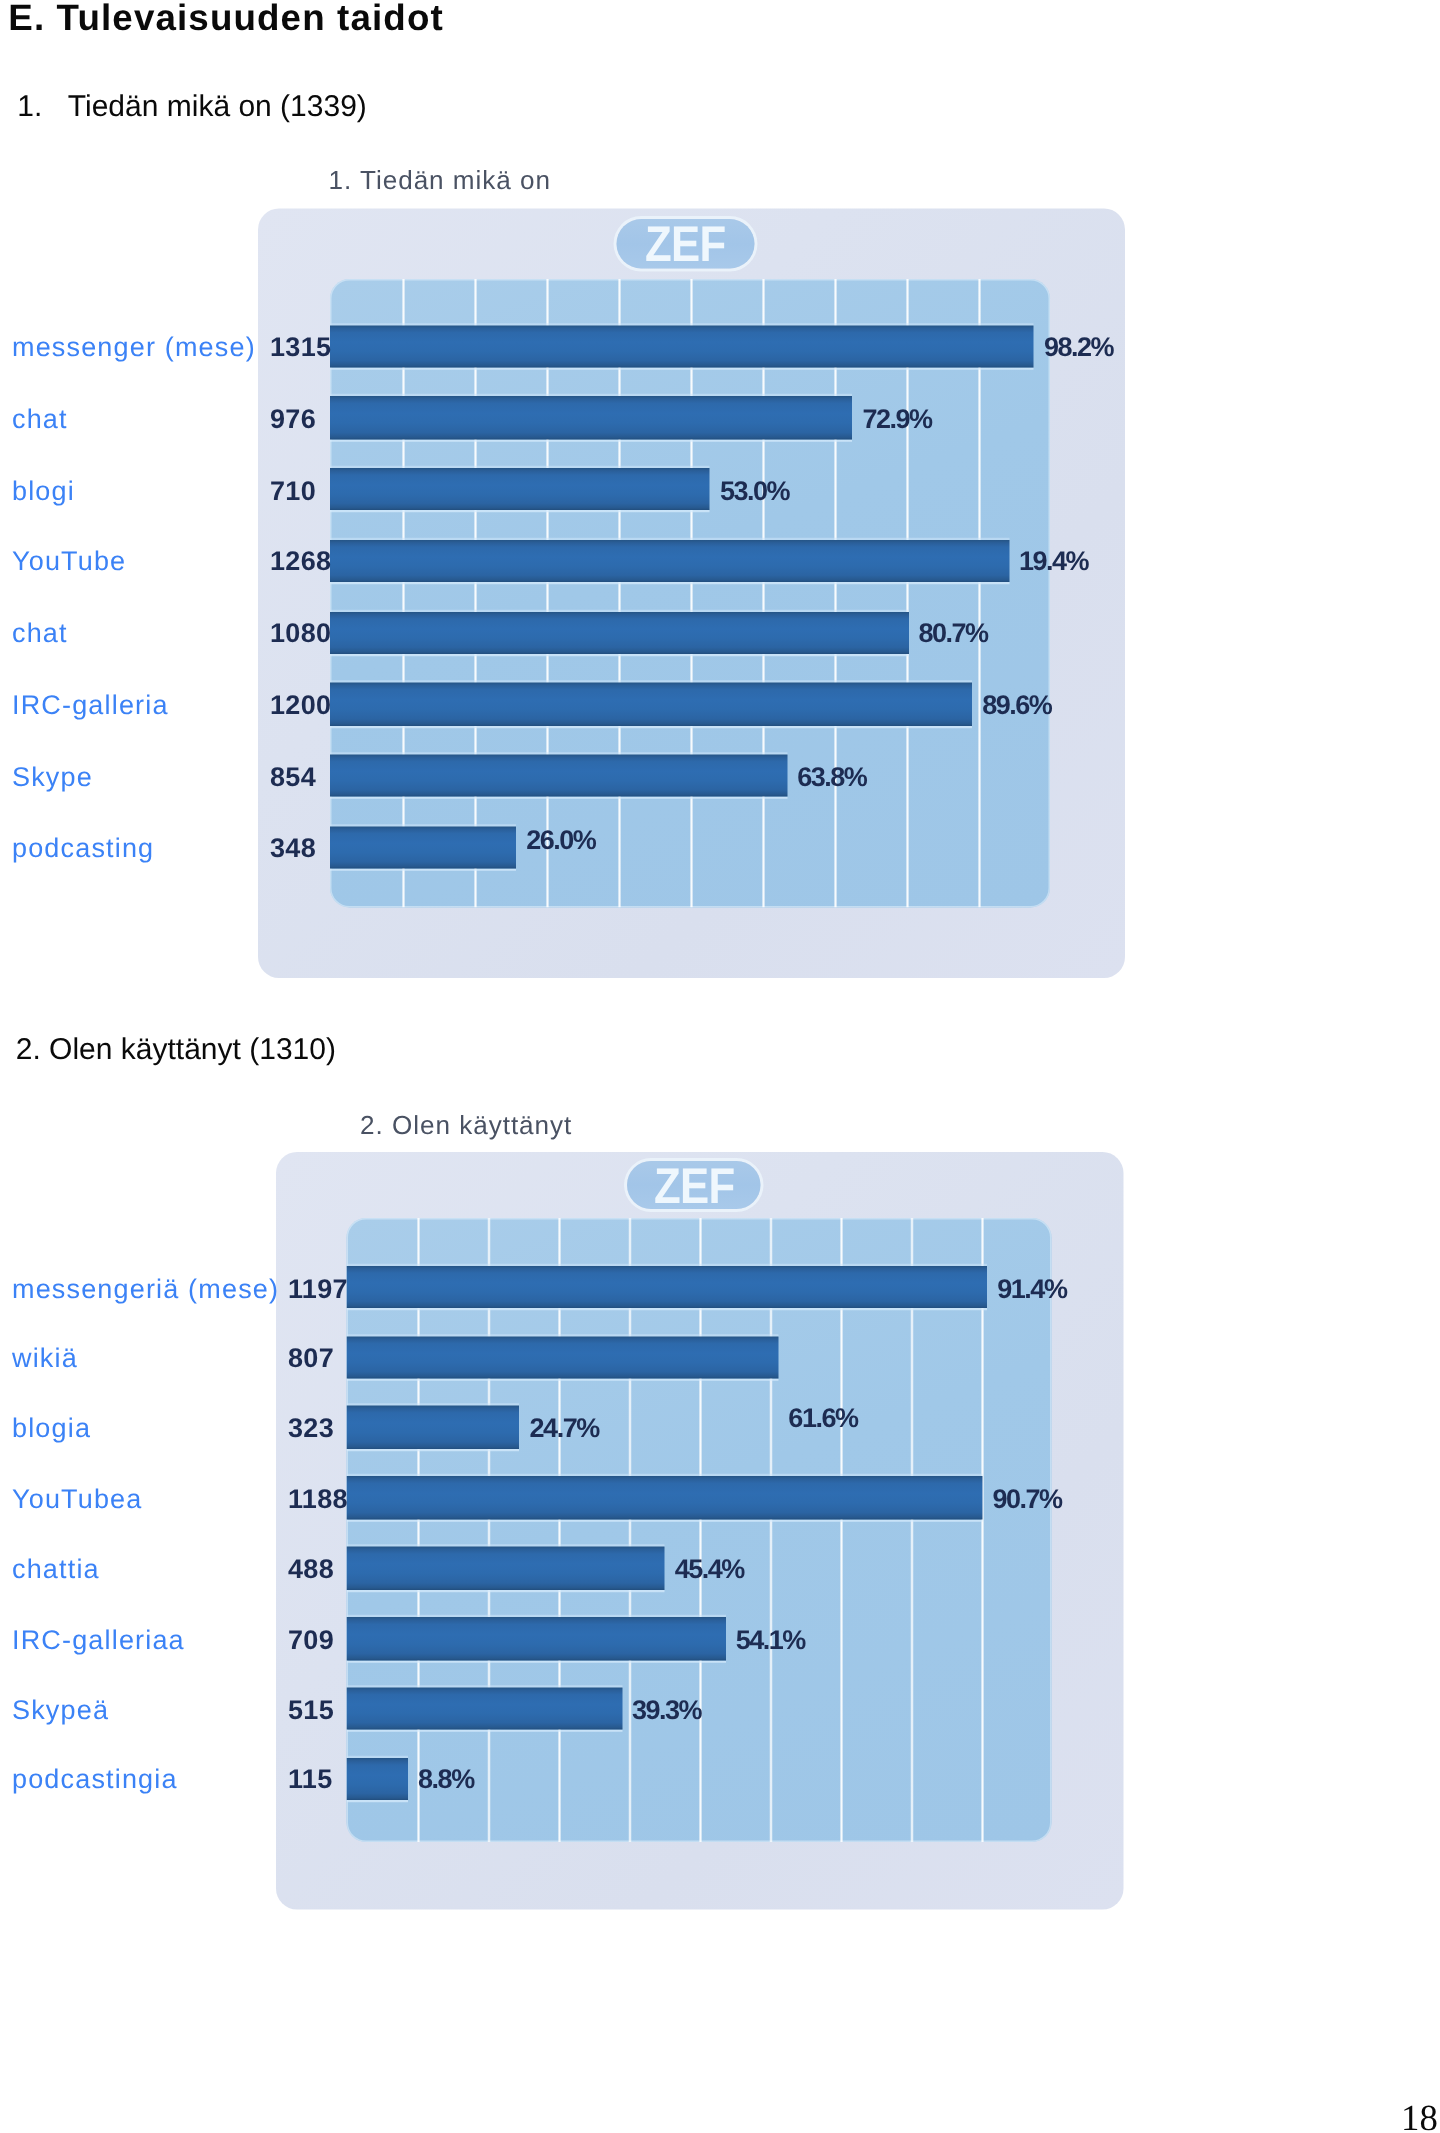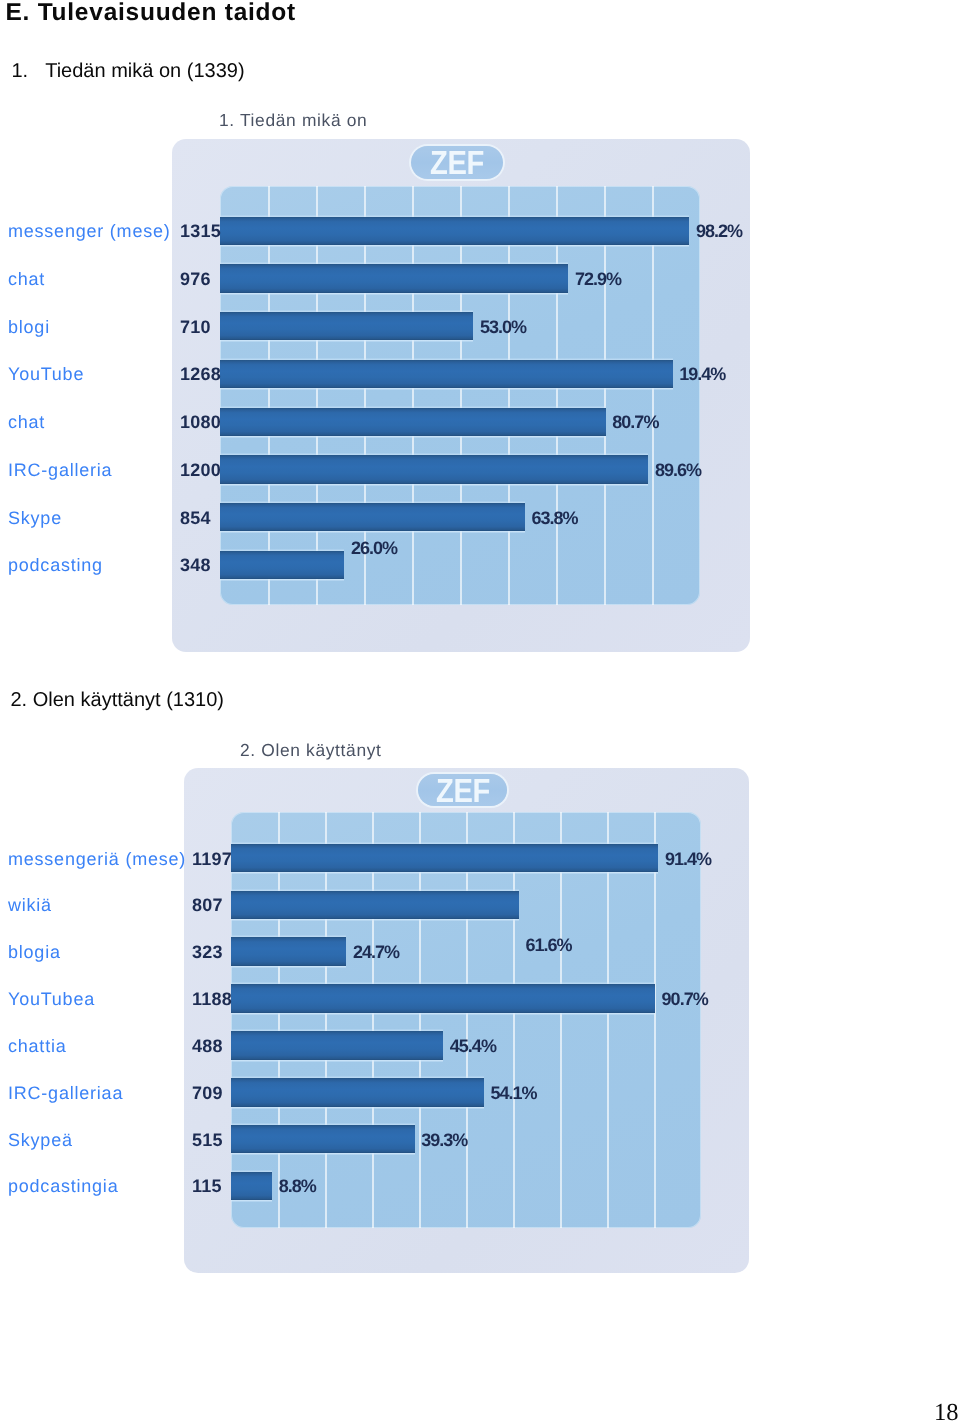--- a/index.html
+++ b/index.html
@@ -99,21 +99,21 @@
       <div class="zval" style="left:180px;top:413.20px">1080</div>
       <div class="zpct" style="left:612.35px;top:413.20px">80.7%</div>
       <div class="zcat" style="left:8px;top:460.95px">IRC-galleria</div>
       <div class="zval" style="left:180px;top:460.95px">1200</div>
       <div class="zpct" style="left:654.89px;top:460.95px">89.6%</div>
       <div class="zcat" style="left:8px;top:508.70px">Skype</div>
       <div class="zval" style="left:180px;top:508.70px">854</div>
       <div class="zpct" style="left:531.56px;top:508.70px">63.8%</div>
       <div class="zcat" style="left:8px;top:556.45px">podcasting</div>
       <div class="zval" style="left:180px;top:556.45px">348</div>
-      <div class="zpct" style="left:350.88px;top:539px">26.0%</div>
+      <div class="zpct" style="left:350.88px;top:551px">26.0%</div>
     </div>
 
   <div class="zchart" id="chart1">
       <div class="ztitle" style="left:240px;top:741.85px">2. Olen käyttänyt</div>
       <div class="zcard" style="left:184px;top:768px;width:565px;height:505px"></div>
       <div class="zplot" style="left:231px;top:811.5px;width:470px;height:416px">
         <div class="zgrid">
           <i style="left:47.00px"></i>
           <i style="left:94.00px"></i>
           <i style="left:141.00px"></i>

